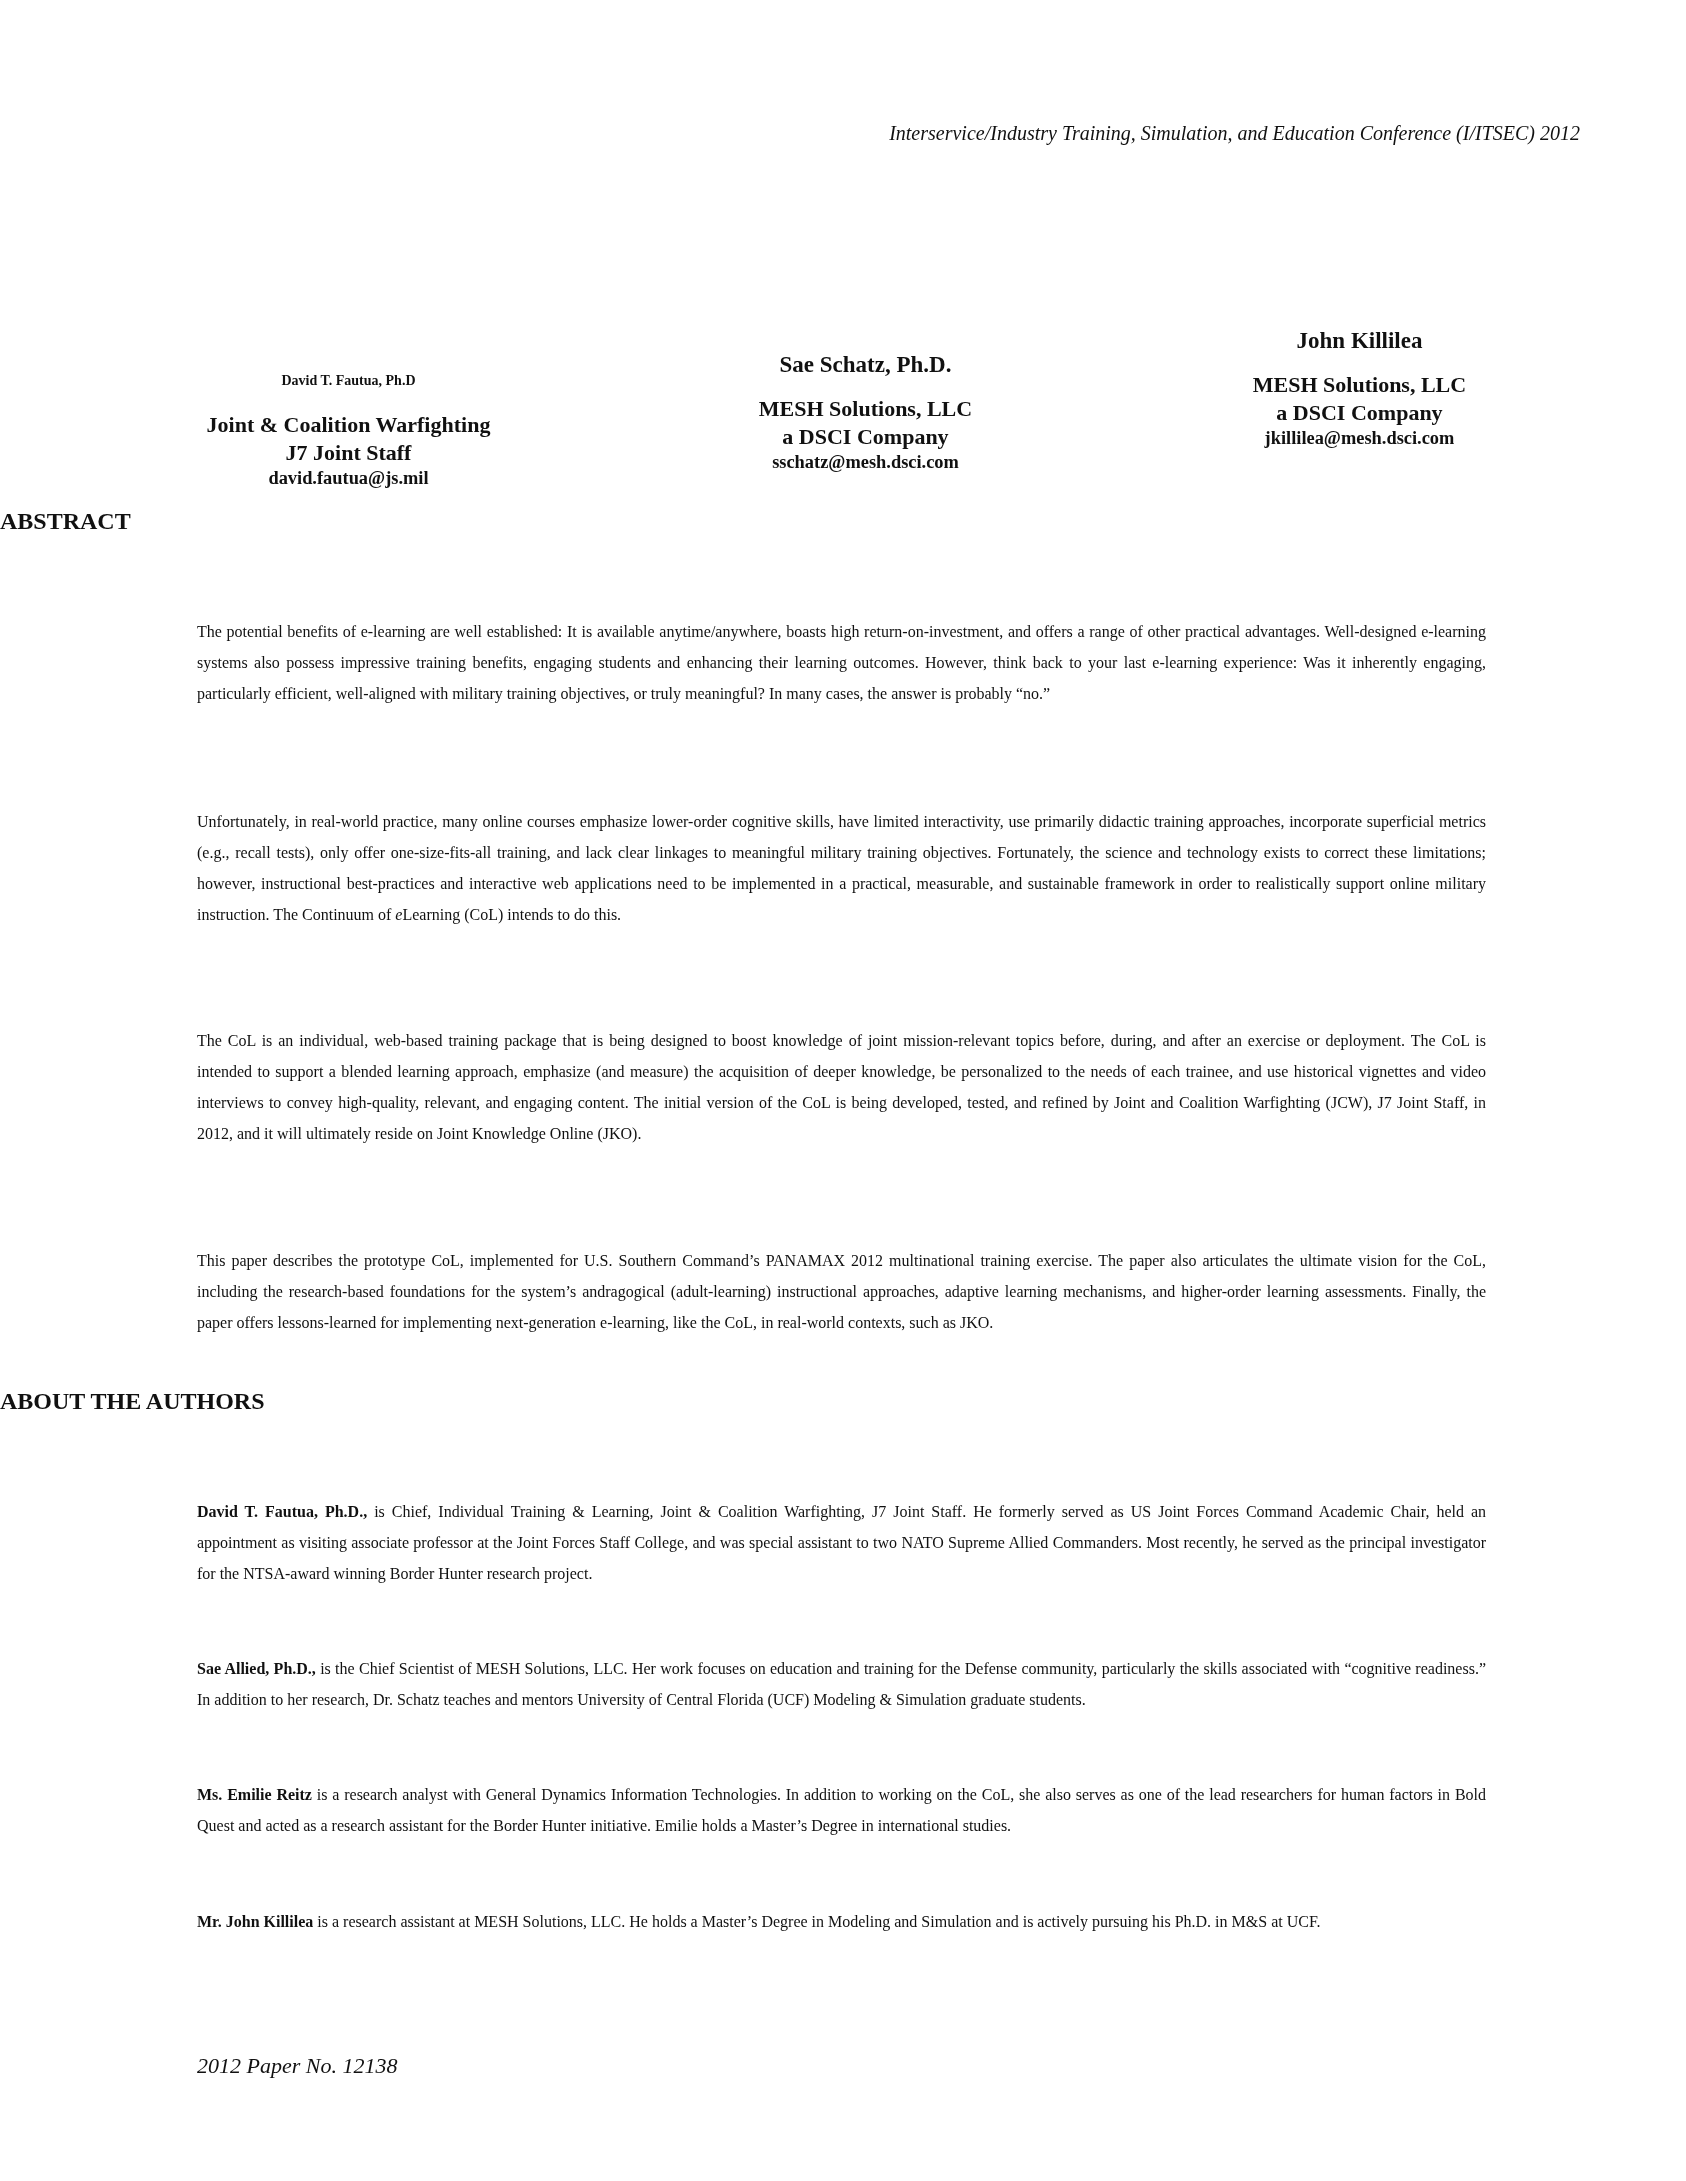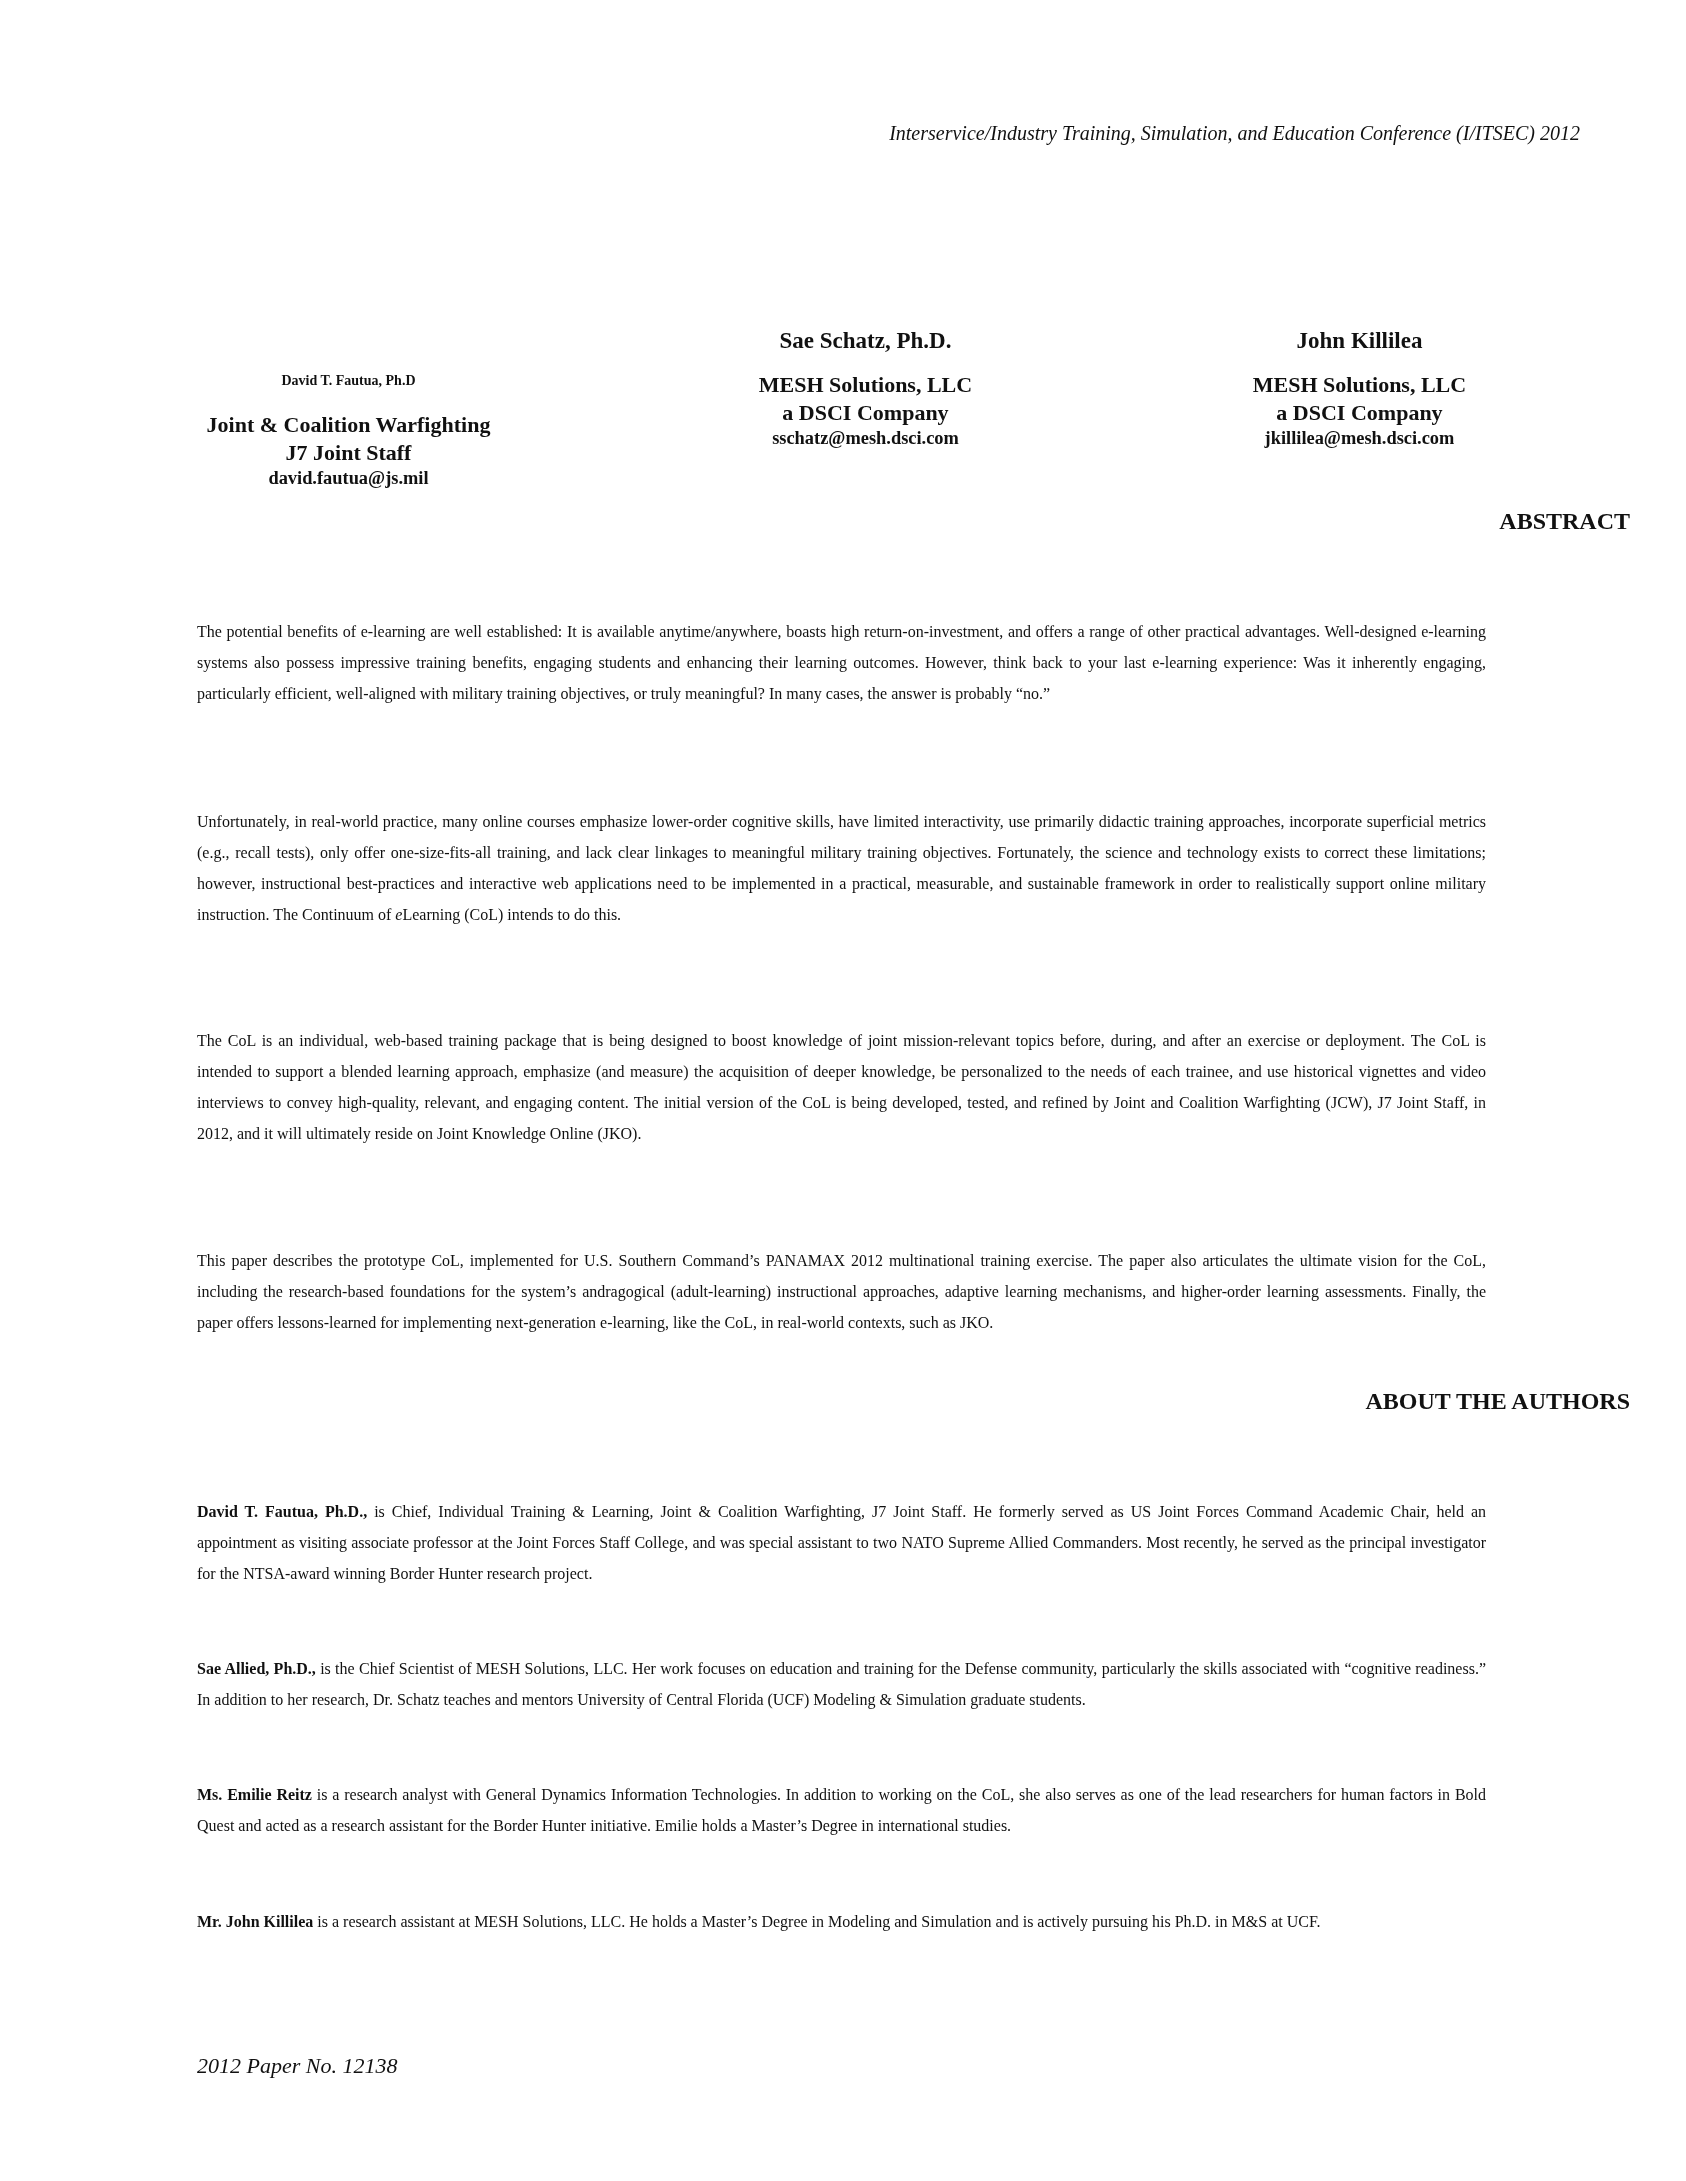--- a/index.html
+++ b/index.html
@@ -61,21 +61,21 @@
     }
     .author .email {
       display: block;
       font-size: 18.4px;
       line-height: 24px;
     }
     .section-heading {
       position: absolute;
       left: 0;
       width: 1630px;
-      text-align: right;
+      text-align: left;
       font-weight: bold;
       font-size: 24px;
       font-family: Liberation Serif, serif;
     }
     .body-text {
       position: absolute;
       left: 197px;
       width: 1289px;
       font-size: 16px;
       line-height: 31px;
@@ -101,21 +101,21 @@
 <div class="title-block">
 </div>
 
 <div class="authors">
   <div class="author" style="width:321px;">
     <span class="name">David T. Fautua, Ph.D</span>
     <span class="aff">Joint &amp; Coalition Warfighting</span>
     <span class="aff">J7 Joint Staff</span>
     <span class="email">david.fautua@js.mil</span>
   </div>
-  <div class="author" style="width:275px;">
+  <div class="author" style="width:275px;margin-top:24px;">
     <span class="name">Sae Schatz, Ph.D.</span>
     <span class="aff">MESH Solutions, LLC</span>
     <span class="aff">a DSCI Company</span>
     <span class="email">sschatz@mesh.dsci.com</span>
   </div>
   <div class="author" style="width:275px;">
     <span class="name">John Killilea</span>
     <span class="aff">MESH Solutions, LLC</span>
     <span class="aff">a DSCI Company</span>
     <span class="email">jkillilea@mesh.dsci.com</span>

